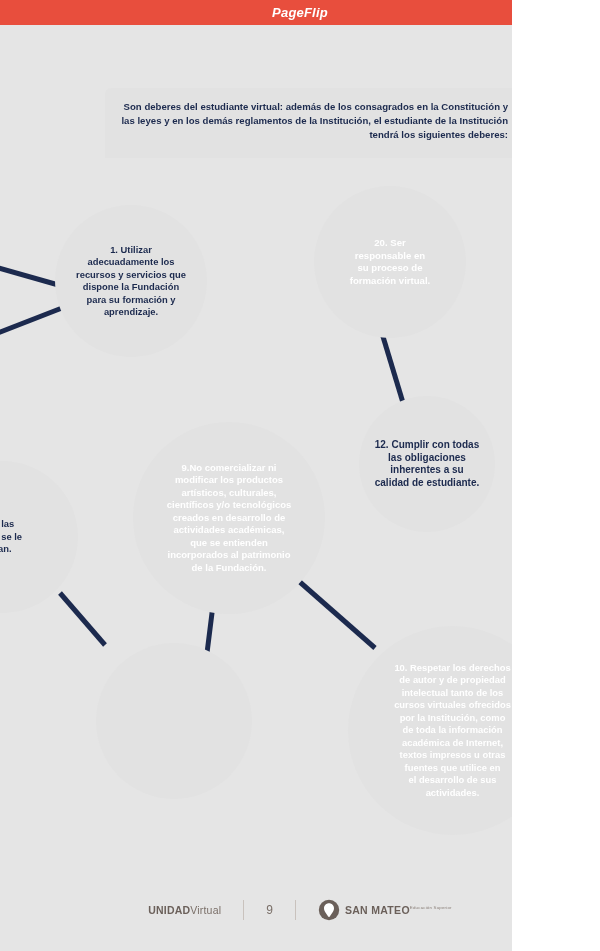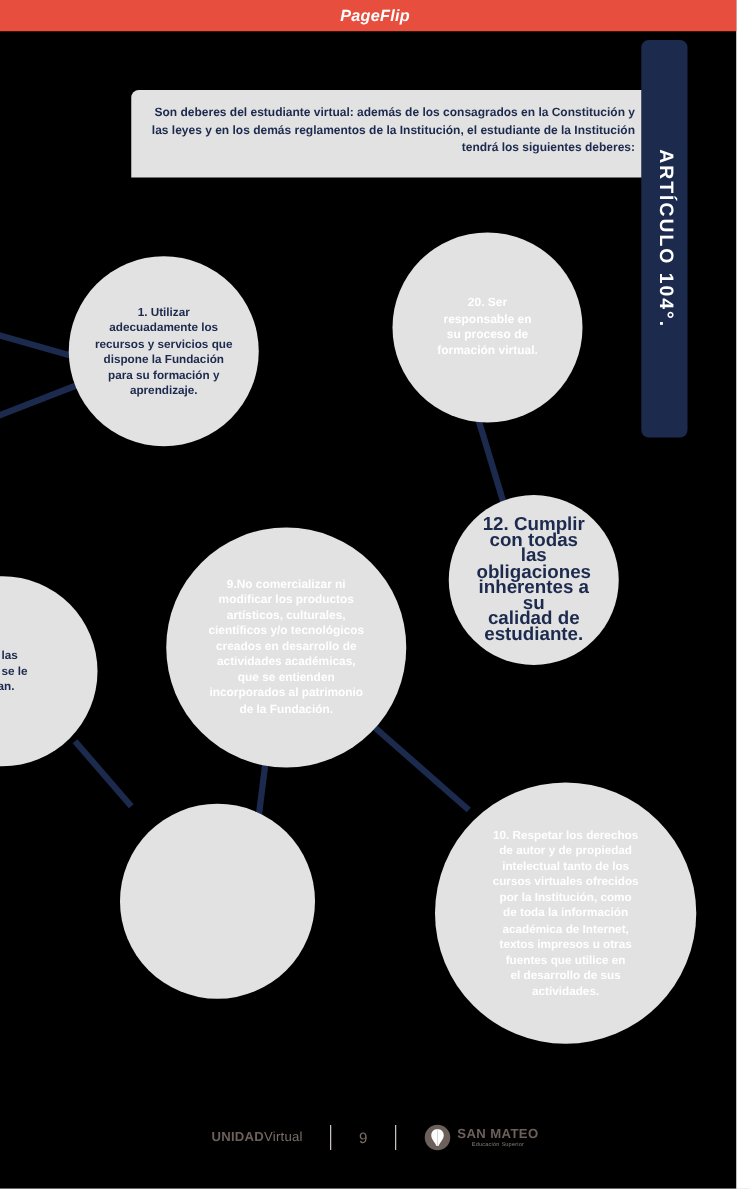--- a/index.html
+++ b/index.html
@@ -5,23 +5,23 @@
   html, body {
     margin: 0;
     padding: 0;
     background: #ffffff;
   }
   body {
     font-family: "Liberation Sans", sans-serif;
   }
   .page {
     position: relative;
-    width: 589px;
+    width: 512px;
     height: 951px;
-    background: #000000;
+    background: #e5e5e5;
     overflow: hidden;
   }
 
   
   .appbar {
     position: absolute;
     left: 0; top: 0;
     width: 600px; height: 25px;
     background: #e84e3d;
     display: flex;
@@ -57,21 +57,21 @@
     color: #ffffff;
     font-size: 15.5px;
     font-weight: bold;
     letter-spacing: 1.6px;
   }
 
   
   .intro-panel {
     position: absolute;
     left: 105px;
-    top: 72px;
+    top: 88px;
     width: 417px;
     padding: 12px 14px 16px 14px;
     box-sizing: border-box;
     background: #e2e2e2;
     border-radius: 6px 0 0 0;
     z-index: 2;
   }
   .intro-text {
     color: #1c2a4e;
     font-size: 9.6px;
@@ -156,23 +156,22 @@
     color: #7a6f68;
   }
   .footer-logo {
     display: flex;
     align-items: center;
     gap: 5px;
   }
   .footer-logo-mark { display: block; }
   .footer-logo-text {
     display: flex;
-    flex-direction: column;
+    flex-direction: row;
     line-height: 1;
-    align-items: center;
   }
   .footer-logo-name {
     font-size: 10.5px;
     font-weight: bold;
     color: #6b605a;
     letter-spacing: 0.3px;
   }
   .footer-logo-sub {
     font-size: 4.4px;
     color: #8b807a;
@@ -225,21 +224,21 @@
         <span class="node-halo"></span>
         <span class="node-text" style="font-size: 9.4px;">1. Utilizar
 adecuadamente los
 recursos y servicios que
 dispone la Fundación
 para su formación y
 aprendizaje.</span>
       </div>
       <div class="node light" style="left: 361px; top: 398px; width: 132px; height: 132px;">
         <span class="node-halo"></span>
-        <span class="node-text" style="font-size: 15px;">12. Cumplir con todas
+        <span class="node-text" style="font-size: 10px;">12. Cumplir con todas
 las obligaciones
 inherentes a su
 calidad de estudiante.</span>
       </div>
       <div class="node dark" style="left: 135px; top: 424px; width: 188px; height: 188px;">
         <span class="node-halo"></span>
         <span class="node-text" style="font-size: 9.5px;">9.No comercializar ni
 modificar los productos
 artísticos, culturales,
 científicos y/o tecnológicos

